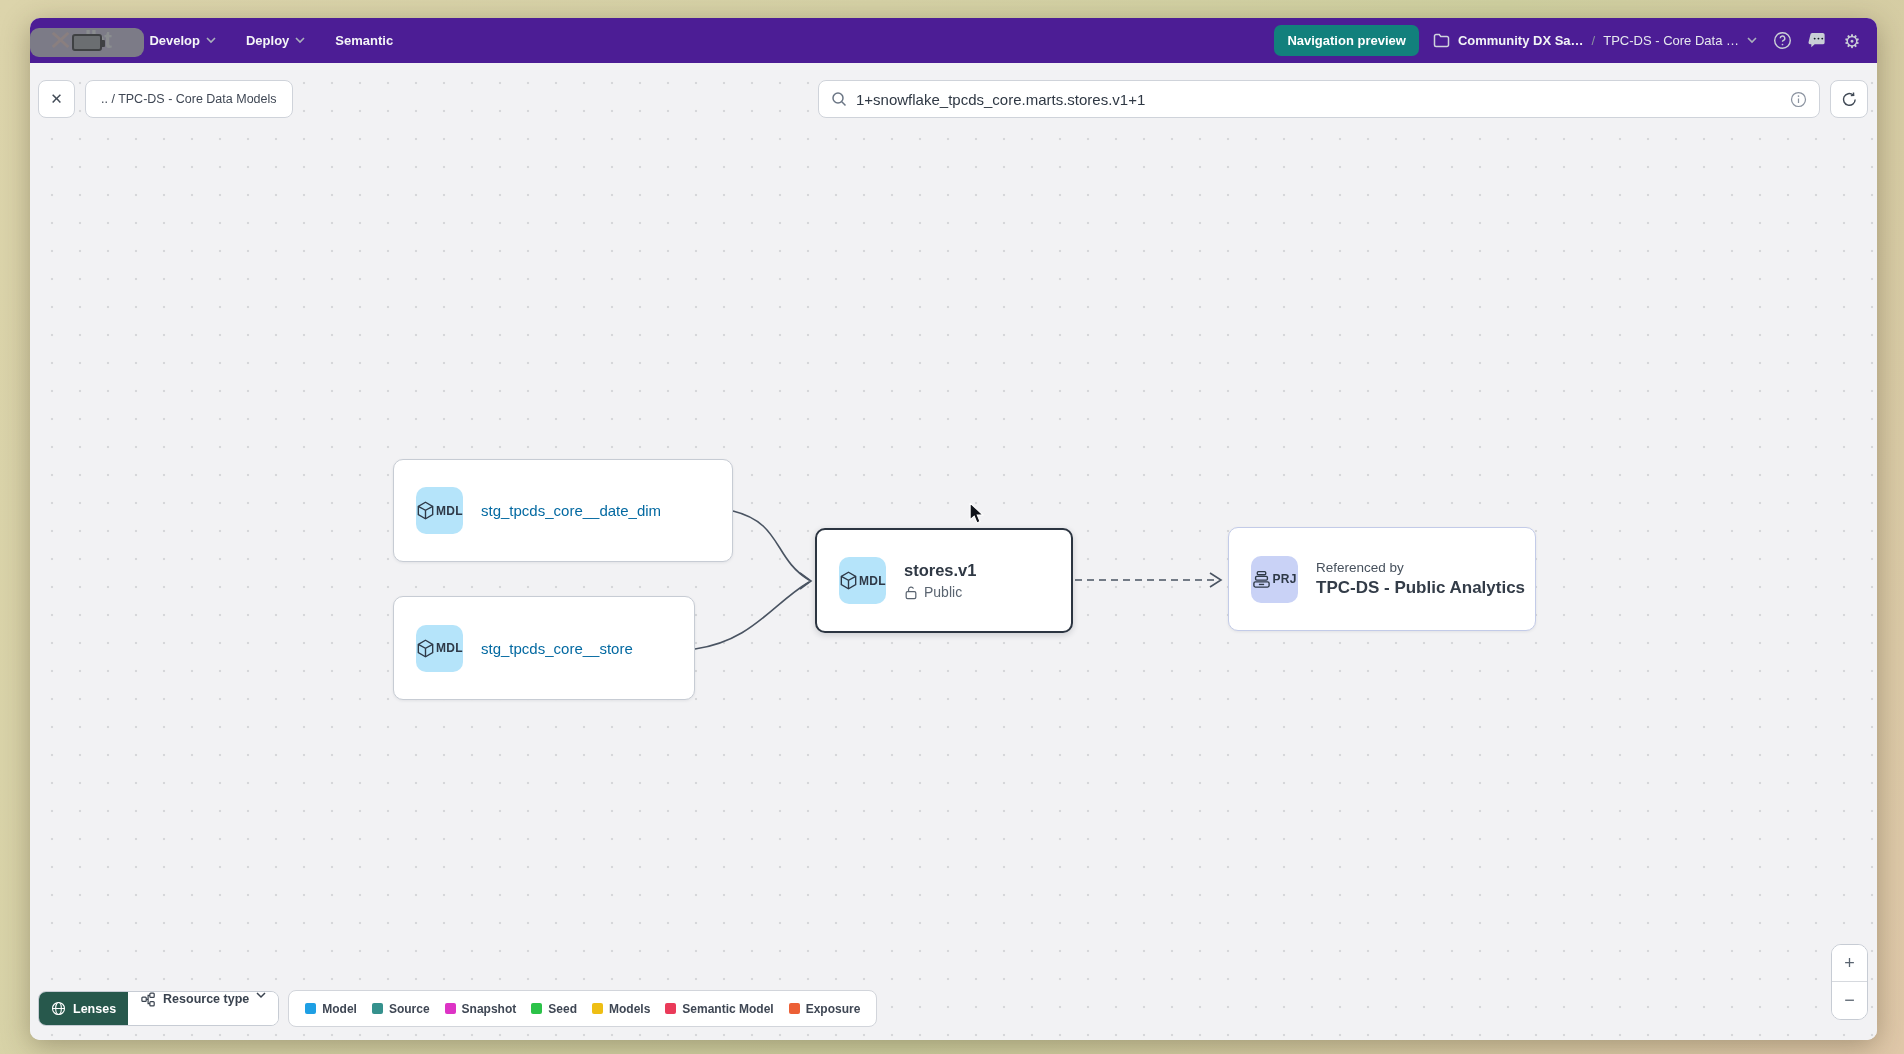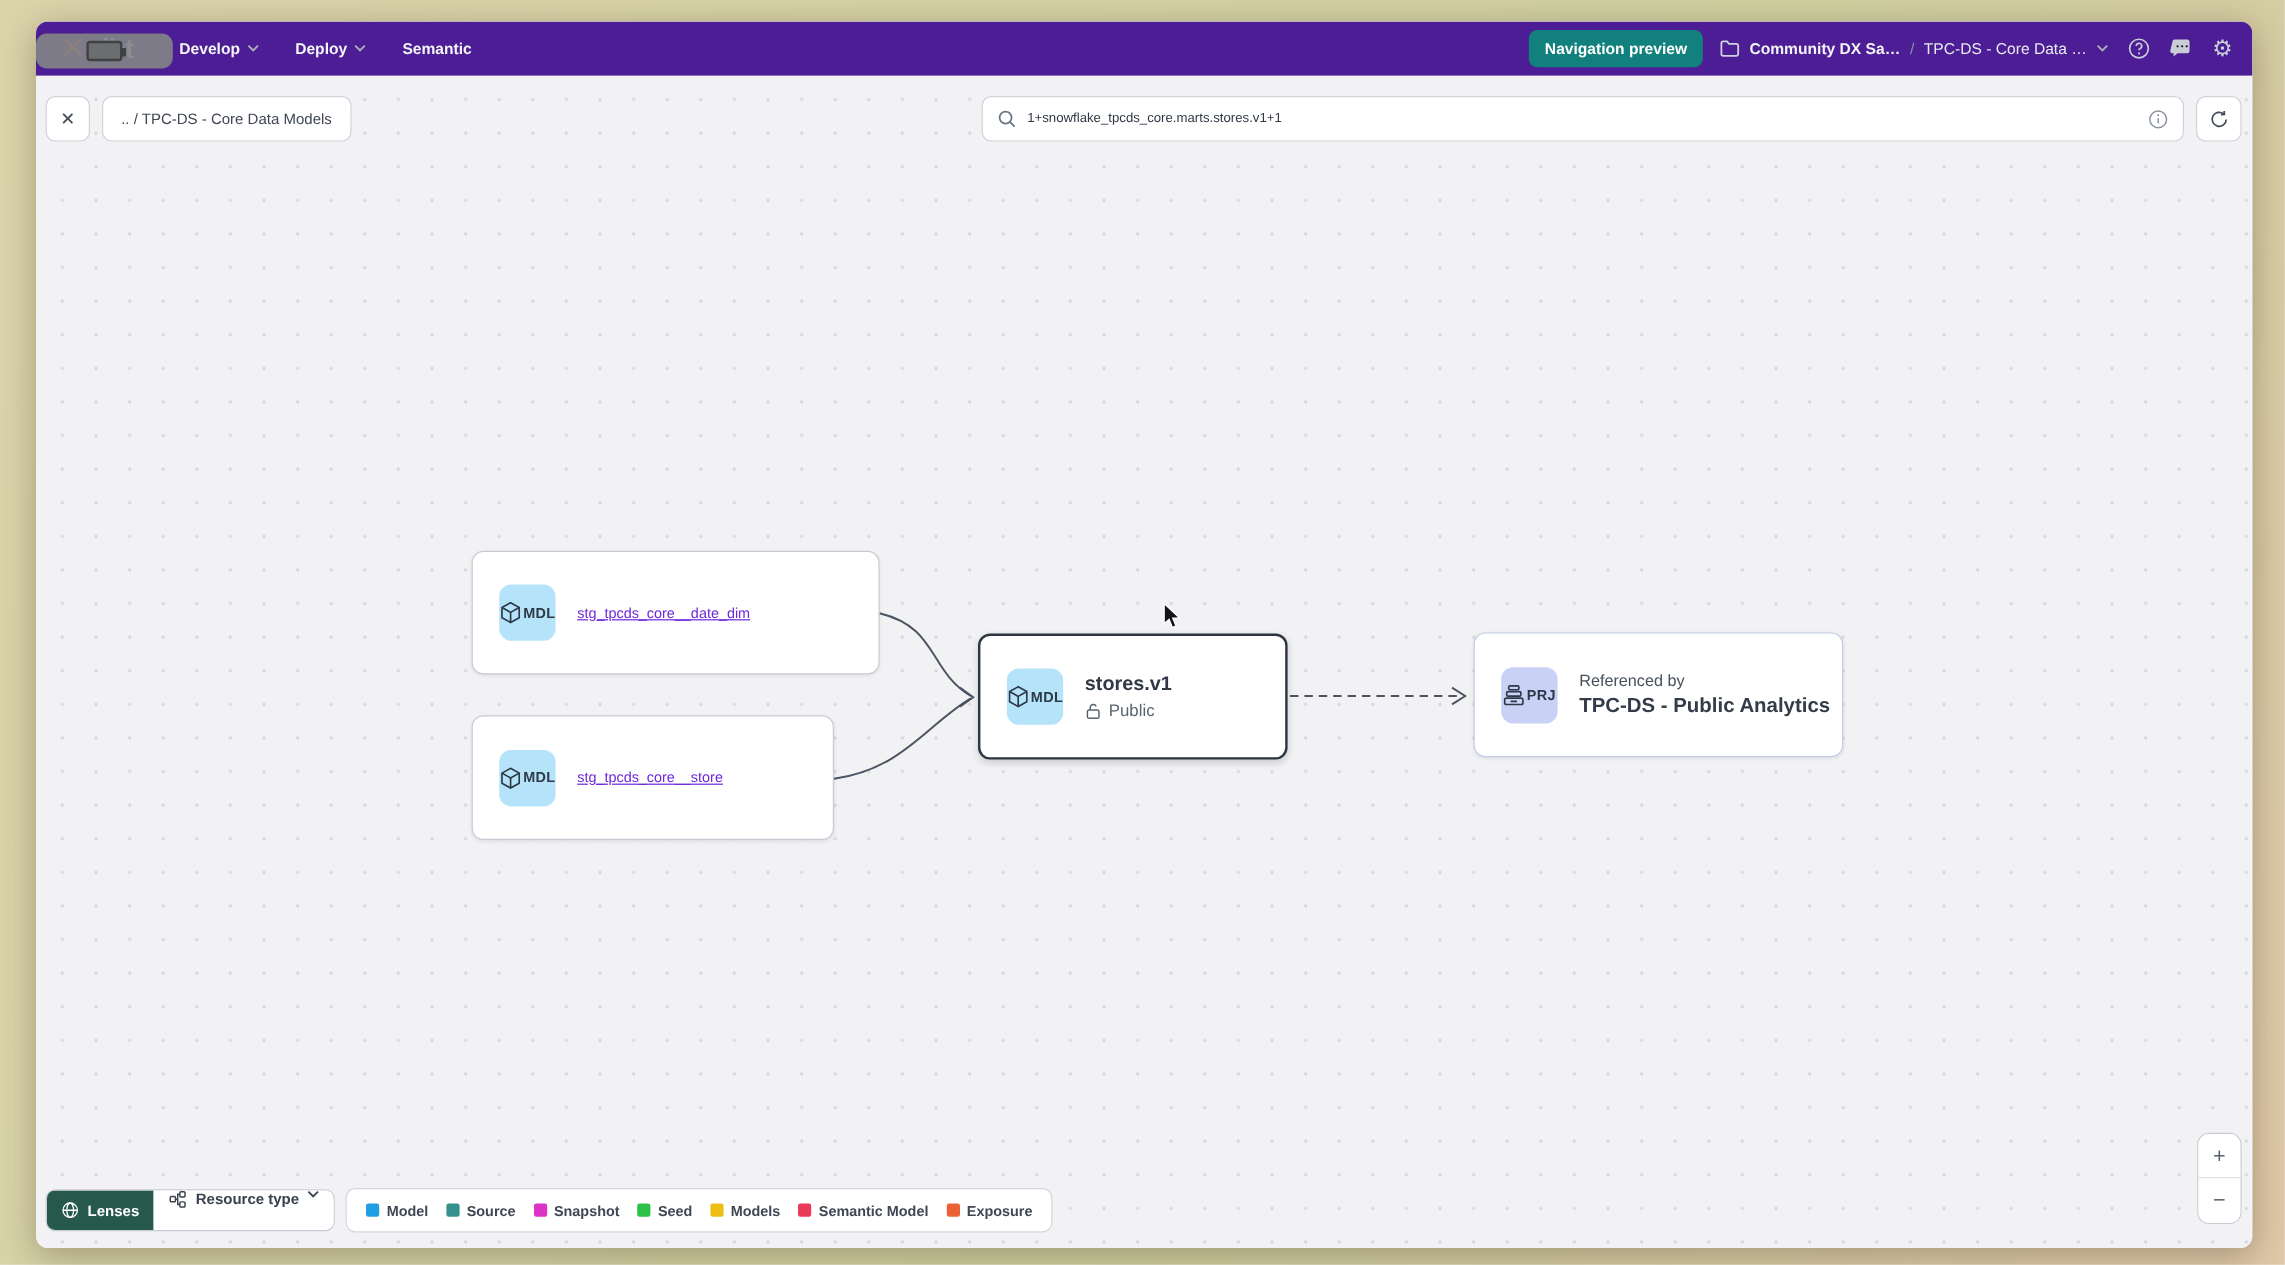--- a/index.html
+++ b/index.html
@@ -61,36 +61,36 @@
   .tool-btn { height:38px; background:#fff; border:1px solid #cfd3da; border-radius:8px;
     display:flex; align-items:center; justify-content:center; cursor:pointer;
     color:#3c московheight }
   .close-btn { width:37px; color:#414a56; font-size:15px; }
   .crumb-chip { height:38px; background:#fff; border:1px solid #cfd3da; border-radius:8px;
     display:flex; align-items:center; padding:0 15px; font-size:12.5px; color:#3f4754;
     cursor:pointer; }
   .searchbox { margin-left:auto; width:1002px; height:38px; background:#fff;
     border:1px solid #cfd3da; border-radius:8px; display:flex; align-items:center;
     padding:0 12px; gap:9px; }
-  .searchbox input { border:none; outline:none; flex:1; font-size:11px; color:#2f3844;
+  .searchbox input { border:none; outline:none; flex:1; font-size:15px; color:#2f3844;
     font-family:"Liberation Sans", sans-serif; background:transparent; }
   .refresh-btn { width:38px; }
   
   .node { position:absolute; background:#fff; border:1px solid #c7ccd4; border-radius:10px;
     display:flex; align-items:center; gap:18px; padding:0 22px;
     box-shadow:0 1px 3px rgba(30,35,45,.08); cursor:pointer; }
   .node.selected { border:2px solid #2c3541; box-shadow:0 2px 6px rgba(30,35,45,.18); }
   .res-badge { width:47px; height:47px; border-radius:10px; display:flex;
     flex-direction:row; align-items:center; justify-content:center; gap:1px;
     flex:0 0 auto; }
   .res-badge .badge-label { font-size:12px; font-weight:700; color:#2e3947;
     letter-spacing:.3px; line-height:1; }
   .badge-mdl { background:#b5e4fa; }
   .badge-prj { background:#c9d2f6; }
-  .node-label { font-size:12px; color:#6d28d9; font-weight:500; white-space:nowrap;text-decoration:underline; }
+  .node-label { font-size:15px; color:#0369a1; font-weight:500; white-space:nowrap; }
   .node-title { font-size:16.5px; color:#2f3844; font-weight:600; }
   .node-sub { display:flex; align-items:center; gap:6px; margin-top:4px;
     font-size:14px; color:#5a London6470; color:#5a6470; }
   .ref-kicker { font-size:13.5px; color:#46505c; }
   .ref-title { font-size:17px; color:#333c48; font-weight:600; margin-top:3px;
     white-space:nowrap; }
   
   .footer-left { position:absolute; left:8px; bottom:13px; display:flex; gap:9px;
     align-items:center; z-index:5; }
   .lens-group { display:flex; height:35px; border-radius:8px; overflow:hidden;

